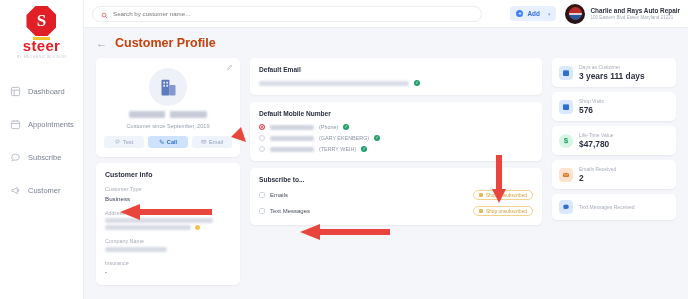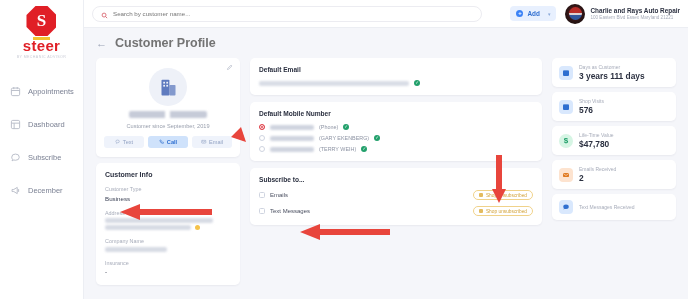--- a/index.html
+++ b/index.html
@@ -74,21 +74,21 @@
   }
   .avatar .ring { width:13px;height:13px;border-radius:50%;
     background: linear-gradient(#c9302c 45%, #f3f3f3 45%, #f3f3f3 58%, #2b62b5 58%); opacity:.85;}
   .acct-text { line-height: 1.25; }
   .acct-name { font-size: 6.4px; font-weight: bold; color: #2b3040; white-space: nowrap;}
   .acct-addr { font-size: 4.6px; color: #a7acba; white-space: nowrap; filter: blur(0.55px); }
 
   .page { flex: 1; padding: 8px 10px 0 12px; overflow: hidden; }
   .page-head { display: flex; align-items: center; gap: 8px; margin-bottom: 8px; }
   .back-arrow { font-size: 11px; color: #9aa1b4; cursor: pointer; line-height: 1; }
-  .page-title { font-size: 12.5px; font-weight: bold; color: #737373; }
+  .page-title { font-size: 12.5px; font-weight: bold; color: #c2410c; }
 
   .columns { display: flex; gap: 10px; align-items: flex-start; }
 
   
   .card { background:#fff; border-radius: 5px; box-shadow: 0 1px 2px rgba(30,40,70,.06); }
 
   
   .col-left { width: 144px; flex: 0 0 144px; }
   .profile-card { padding: 7px 8px 9px; position: relative; margin-bottom: 6px; }
   .edit-ico { position:absolute; right:7px; top:6px; width:7px;height:7px;color:#aab0c0; cursor:pointer;}
@@ -172,51 +172,51 @@
         <div class="logo-bar"></div>
       </div>
       <div class="logo-text">steer</div>
       <div class="logo-sub">BY MECHANIC ADVISOR</div>
     </div>
 
     <nav class="nav">
       <div class="nav-item">
         <span class="nav-ico">
           <svg viewBox="0 0 16 16" fill="none" stroke="currentColor" stroke-width="1.4">
+            <rect x="2" y="2" width="12" height="12" rx="2"></rect>
+              <path d="M2 6h12M6 6v8"></path>
+          </svg>
+        </span>
+        <span class="nav-label">Dashboard</span>
+      </div>
+      <div class="nav-item">
+        <span class="nav-ico">
+          <svg viewBox="0 0 16 16" fill="none" stroke="currentColor" stroke-width="1.4">
             <rect x="2" y="3" width="12" height="11" rx="2"></rect>
               <path d="M2 6.5h12M5.5 1.5v3M10.5 1.5v3"></path>
           </svg>
         </span>
         <span class="nav-label">Appointments</span>
-      </div>
-      <div class="nav-item">
-        <span class="nav-ico">
-          <svg viewBox="0 0 16 16" fill="none" stroke="currentColor" stroke-width="1.4">
-            <rect x="2" y="2" width="12" height="12" rx="2"></rect>
-              <path d="M2 6h12M6 6v8"></path>
-          </svg>
-        </span>
-        <span class="nav-label">Dashboard</span>
       </div>
       <div class="nav-item">
         <span class="nav-ico">
           <svg viewBox="0 0 16 16" fill="none" stroke="currentColor" stroke-width="1.4">
             <path d="M2.5 7.5a5.5 4.5 0 1 1 5.5 4.5c-.9 0-1.7-.15-2.4-.4L3 12.8l.8-2.2A4.4 4.4 0 0 1 2.5 7.5z"></path>
           </svg>
         </span>
         <span class="nav-label">Subscribe</span>
       </div>
       <div class="nav-item">
         <span class="nav-ico">
           <svg viewBox="0 0 16 16" fill="none" stroke="currentColor" stroke-width="1.4">
             <path d="M3 6.5v3h2.5l5 3v-9l-5 3H3z"></path>
               <path d="M12.5 6v4"></path>
           </svg>
         </span>
-        <span class="nav-label">December</span>
+        <span class="nav-label">Customer</span>
       </div>
     </nav>
   </aside>
 
   <div class="main">
 
     <header class="topbar">
       <div class="search">
         <span>
           <svg viewBox="0 0 16 16" fill="none" stroke="currentColor" stroke-width="1.8">

